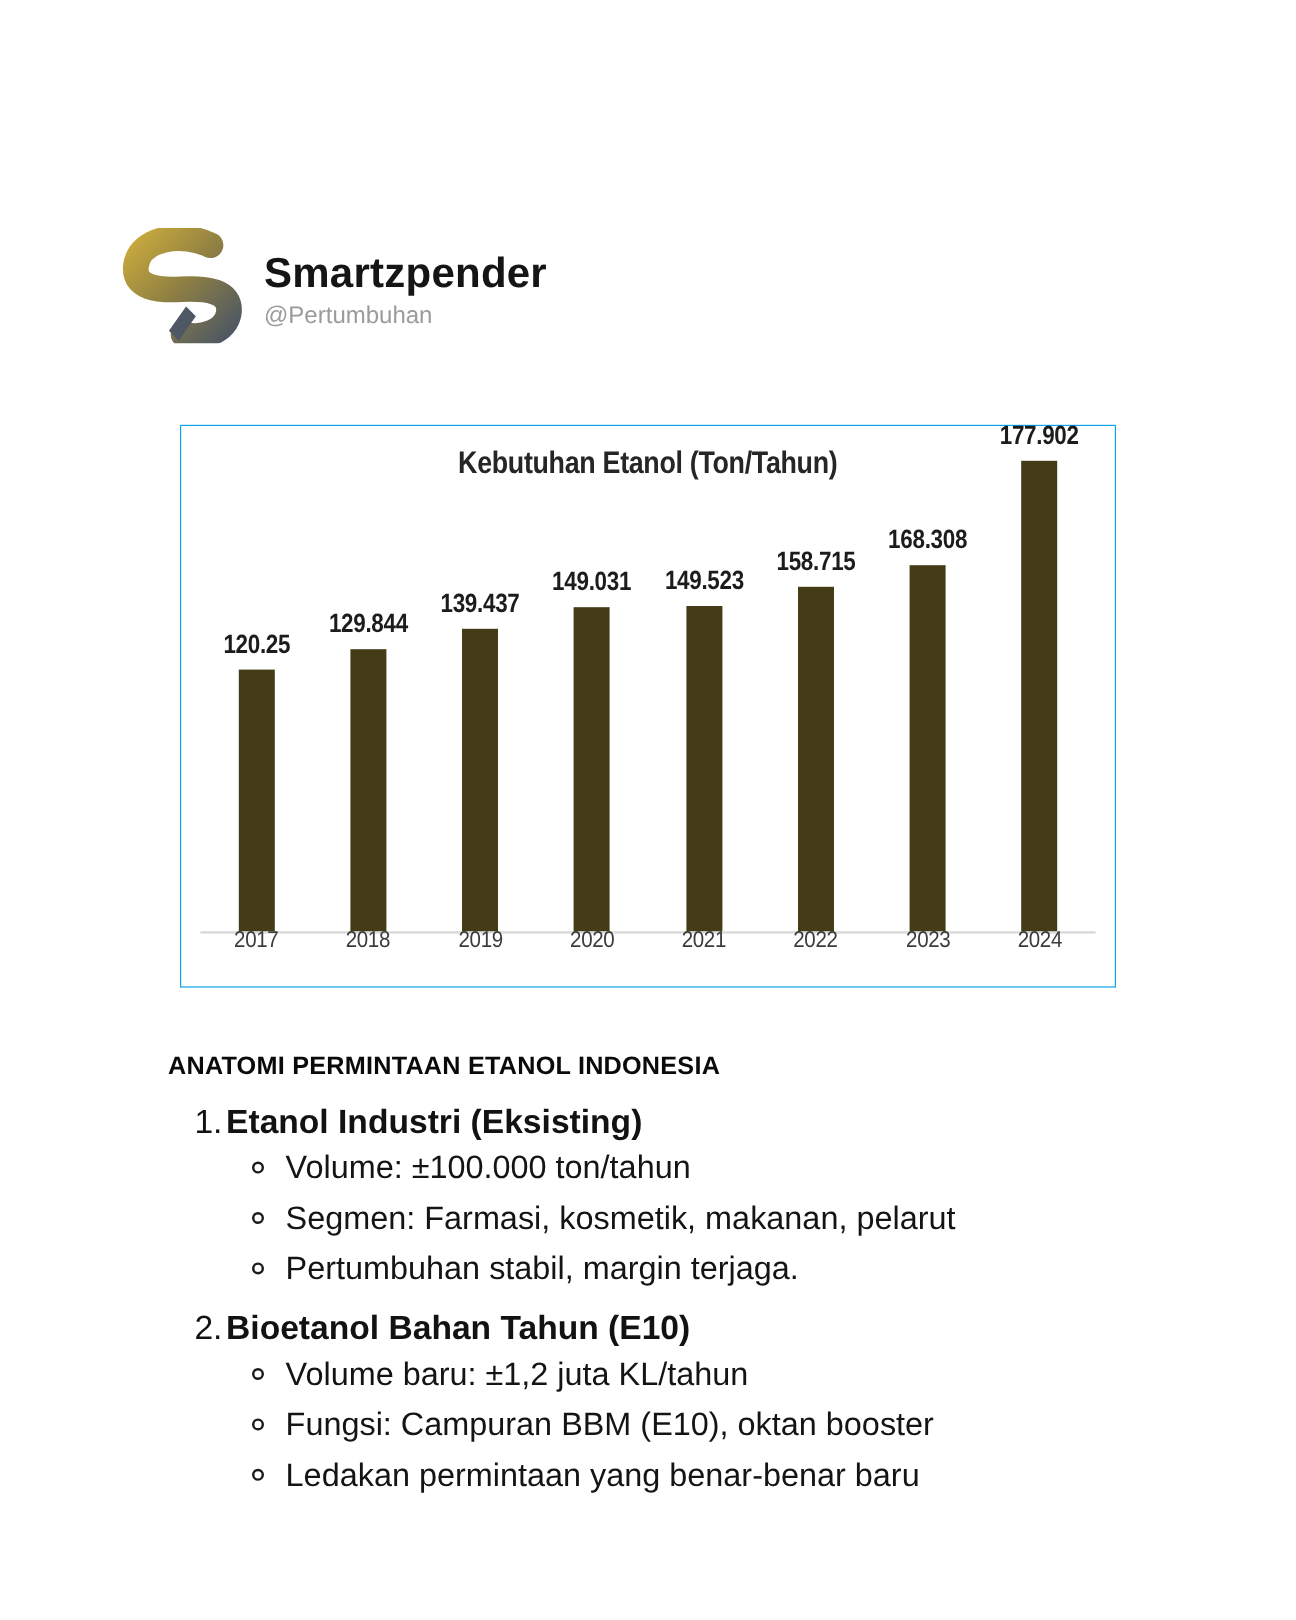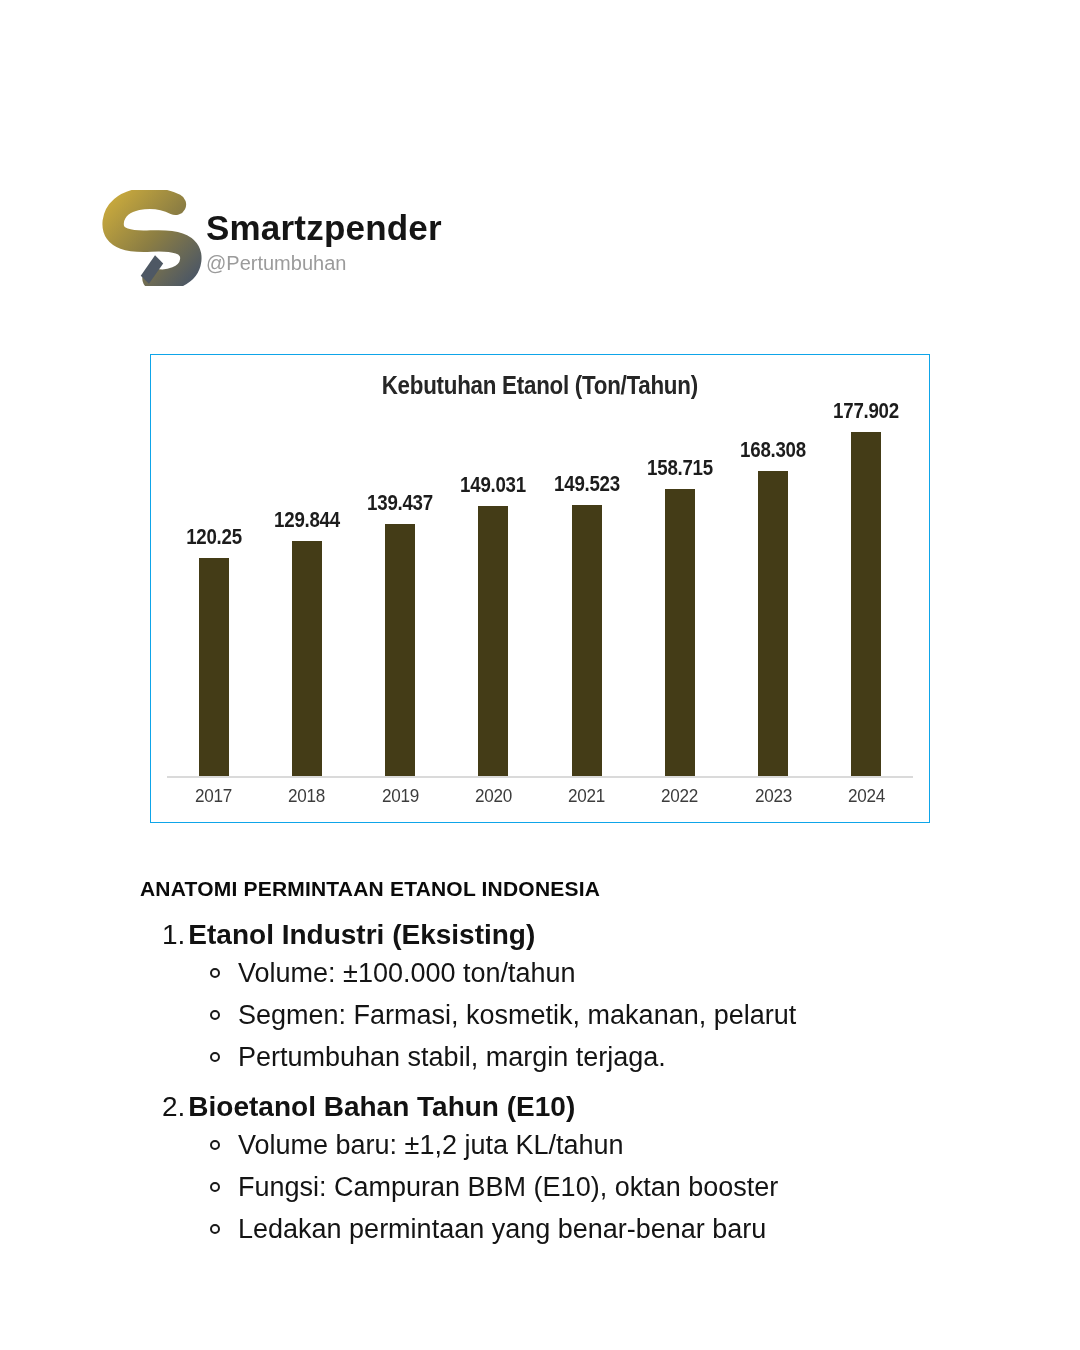--- a/index.html
+++ b/index.html
@@ -5,21 +5,21 @@
   * { margin:0; padding:0; box-sizing:border-box; }
   html,body { background:#ffffff; }
   .page {
     position:relative; width:1080px; height:1350px; background:#ffffff;
     font-family:"Liberation Sans", sans-serif; overflow:hidden;
   }
 
   
   .brand { position:absolute; left:100px; top:190px; display:flex; align-items:center; }
   .logo { width:106px; height:96px; flex:0 0 auto; }
-  .brand-text { margin-left:0; padding-top:6px; }
+  .brand-text { margin-left:14px; padding-top:6px; }
   .brand-name { font-size:35px; font-weight:700; color:#151515; letter-spacing:0.2px; }
   .brand-handle { font-size:20px; color:#9b9b9b; margin-top:4px; }
 
   
   .chart {
     position:absolute; left:150px; top:354px; width:780px; height:469px;
     background:#ffffff; border:1px solid #0ea5e9;
   }
   .chart-title {
     position:absolute; top:15px; left:0; width:100%; text-align:center;
@@ -32,21 +32,21 @@
   }
   .bar-slot { flex:1 1 0; display:flex; justify-content:center; position:relative; }
   .bar { width:30px; background:#443c17; position:relative; }
   .bar-label {
     position:absolute; left:50%; bottom:100%; margin-bottom:8px;
     transform:translateX(-50%) scaleX(0.85);
     font-size:22px; font-weight:700; color:#1c1c1c; white-space:nowrap;
     letter-spacing:-0.3px;
   }
   .xlabels {
-    position:absolute; left:16px; right:16px; bottom:4px; height:44px; display:flex;text-decoration:underline;
+    position:absolute; left:16px; right:16px; bottom:16px; height:44px; display:flex;text-decoration:underline;
   }
   .xlabel {
     flex:1 1 0; text-align:center; padding-top:11px;
     font-size:19px; color:#3c3c3c;
   }
   .xlabel > span { display:inline-block; transform:scaleX(0.9); letter-spacing:-0.3px; }
 
   
   .content { position:absolute; left:140px; top:872px; width:860px; color:#121212; }
   .content-heading {
@@ -129,21 +129,21 @@
           <div class="bar" style="height: 287px; background: rgb(68, 60, 23);">
             <span class="bar-label" style="color: rgb(28, 28, 28);">158.715</span>
           </div>
         </div>
         <div class="bar-slot">
           <div class="bar" style="height: 305px; background: rgb(68, 60, 23);">
             <span class="bar-label" style="color: rgb(28, 28, 28);">168.308</span>
           </div>
         </div>
         <div class="bar-slot">
-          <div class="bar" style="height: 344px; background: rgb(68, 60, 23);">
+          <div class="bar" style="height: 392px; background: rgb(68, 60, 23);">
             <span class="bar-label" style="color: rgb(28, 28, 28);">177.902</span>
           </div>
         </div>
       </div>
     <div class="xlabels">
         <div class="xlabel" style="color: rgb(60, 60, 60);"><span>2017</span></div>
         <div class="xlabel" style="color: rgb(60, 60, 60);"><span>2018</span></div>
         <div class="xlabel" style="color: rgb(60, 60, 60);"><span>2019</span></div>
         <div class="xlabel" style="color: rgb(60, 60, 60);"><span>2020</span></div>
         <div class="xlabel" style="color: rgb(60, 60, 60);"><span>2021</span></div>

